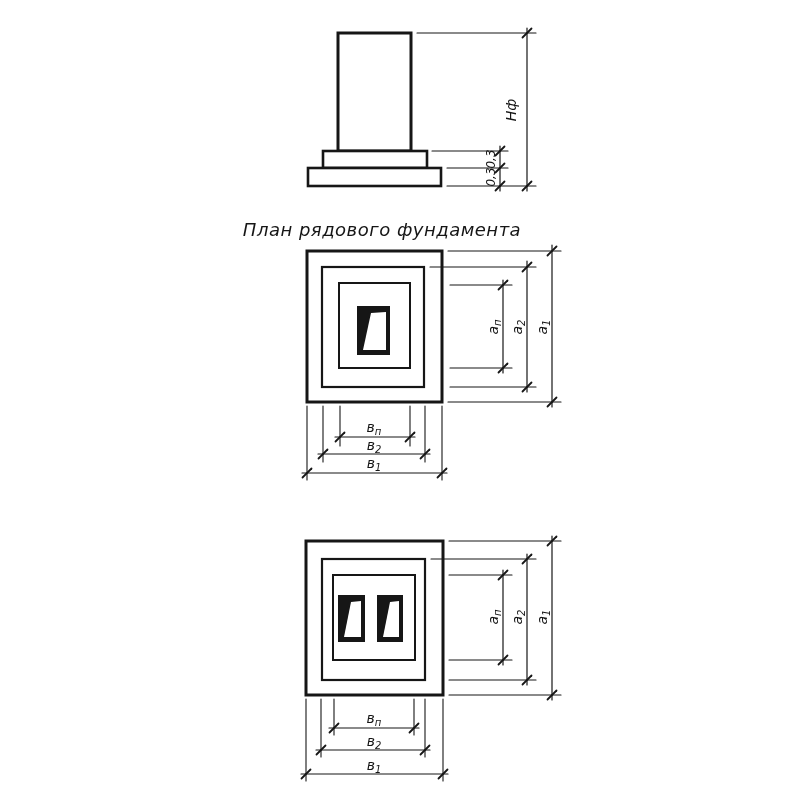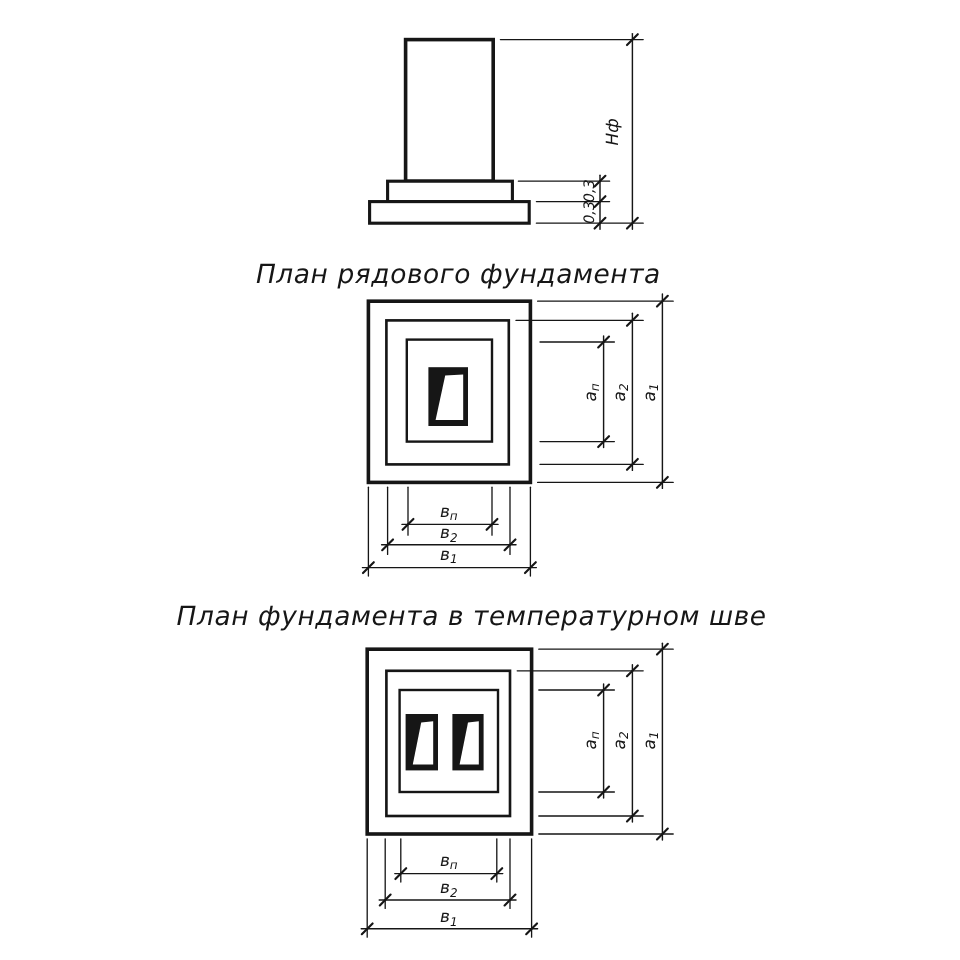--- a/index.html
+++ b/index.html
@@ -1,19 +1,19 @@
 <!DOCTYPE html>
 <html><head>
 <meta charset="utf-8">
 <style>
   html,body{margin:0;padding:0;background:#fff;}
   #canvas{position:relative;width:800px;height:800px;background:#ffffff;overflow:hidden;
           font-family:"DejaVu Sans",sans-serif;color:#161616;}
   svg{position:absolute;left:0;top:0;}
-  .title{position:absolute;transform:translate(-50%,-50%);font-style:italic;font-size:22px;
+  .title{position:absolute;transform:translate(-50%,-50%);font-style:italic;font-size:18px;
          letter-spacing:.5px;white-space:nowrap;color:#161616;}
   .dim{position:absolute;transform:translate(-50%,-50%);font-style:italic;font-size:14px;
        white-space:nowrap;color:#161616;line-height:1;}
   .dim.v{transform:translate(-50%,-50%) rotate(-90deg);}
   .dim .sub{font-size:10px;vertical-align:-3px;}
   .dim.small{font-size:12px;}
 </style>
 </head>
 <body>
 
@@ -147,21 +147,20 @@
 <span class="dim v small" style="left:491px;top:177px">0,3</span>
 
 <div class="title" style="left:382px;top:229px">План рядового фундамента</div>
 <span class="dim v" style="left:494px;top:327px"><span>а</span><span class="sub">п</span></span>
 <span class="dim v" style="left:518px;top:327px"><span>а</span><span class="sub">2</span></span>
 <span class="dim v" style="left:543px;top:327px"><span>а</span><span class="sub">1</span></span>
 <span class="dim" style="left:374px;top:428px"><span>в</span><span class="sub">п</span></span>
 <span class="dim" style="left:374px;top:446px"><span>в</span><span class="sub">2</span></span>
 <span class="dim" style="left:374px;top:464px"><span>в</span><span class="sub">1</span></span>
 
-<div class="title" style="left:393px;top:514px">План фундамента в температурном шве</div>
 <span class="dim v" style="left:494px;top:617px"><span>а</span><span class="sub">п</span></span>
 <span class="dim v" style="left:518px;top:617px"><span>а</span><span class="sub">2</span></span>
 <span class="dim v" style="left:543px;top:617px"><span>а</span><span class="sub">1</span></span>
 <span class="dim" style="left:374px;top:719px"><span>в</span><span class="sub">п</span></span>
 <span class="dim" style="left:374px;top:742px"><span>в</span><span class="sub">2</span></span>
 <span class="dim" style="left:374px;top:766px"><span>в</span><span class="sub">1</span></span>
 
 </div>
 
 </body></html>

